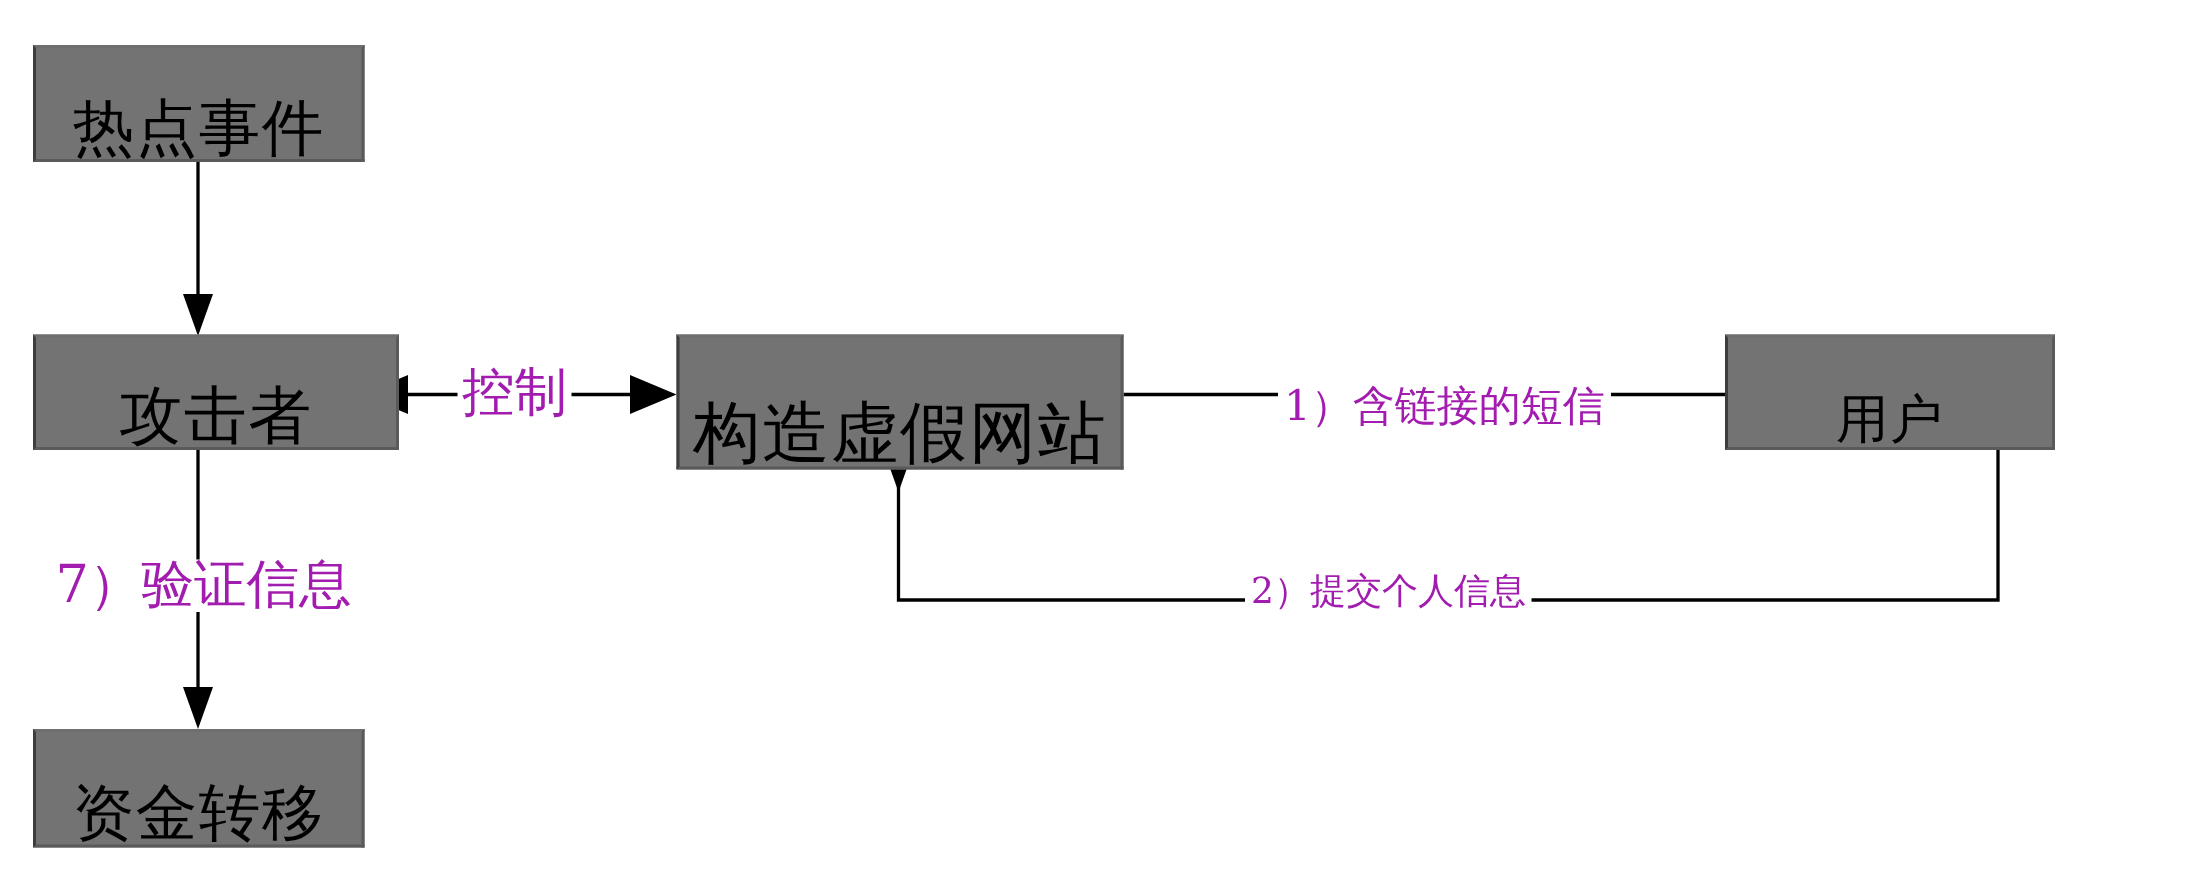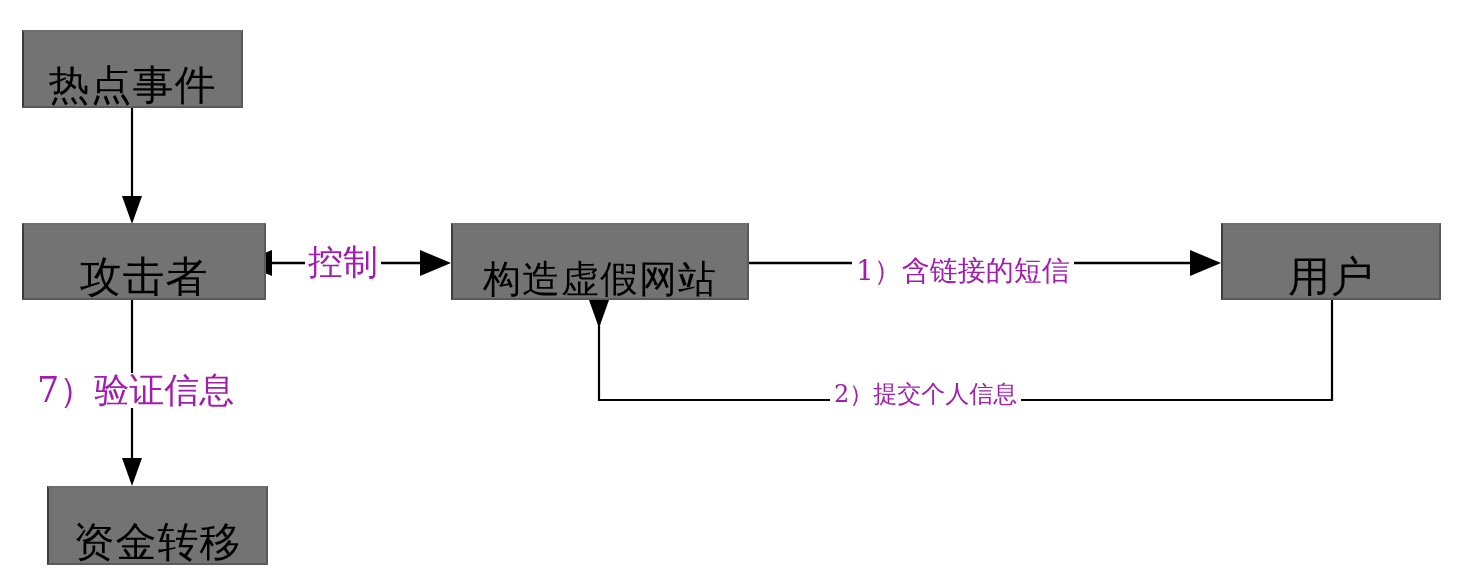--- a/index.html
+++ b/index.html
@@ -32,23 +32,23 @@
     align-items: flex-end;
     justify-content: center;
     color: #000000;
     font-family: "DejaVu Serif", "Liberation Serif", serif;
     line-height: 1;
     white-space: nowrap;
     letter-spacing: 1px;
   }
   #node-hot-event   { left: 22px;   top: 30px;  width: 221px; height: 78px; font-size: 41px; }
   #node-attacker    { left: 22px;   top: 223px; width: 244px; height: 77px; font-size: 42px; }
-  #node-fake-site   { left: 451px;  top: 223px; width: 298px; height: 77px; font-size: 38px; font-family: Liberation Serif, serif; }
-  #node-user        { left: 1221px; top: 223px; width: 220px; height: 77px; font-size: 42px; }
-  #node-transfer    { left: 22px;   top: 486px; width: 221px; height: 79px; font-size: 41px; margin-left: 25px; }
+  #node-fake-site   { left: 451px;  top: 223px; width: 298px; height: 90px; font-size: 45px; }
+  #node-user        { left: 1150px; top: 223px; width: 220px; height: 77px; font-size: 35px; }
+  #node-transfer    { left: 22px;   top: 486px; width: 221px; height: 79px; font-size: 41px; }
 
   .edge-label {
     position: absolute;
     color: #a21caf;
     font-family: "DejaVu Serif", "Liberation Serif", serif;
     white-space: nowrap;
     line-height: 1;
     background: #ffffff;
     letter-spacing: 0px;
   }

